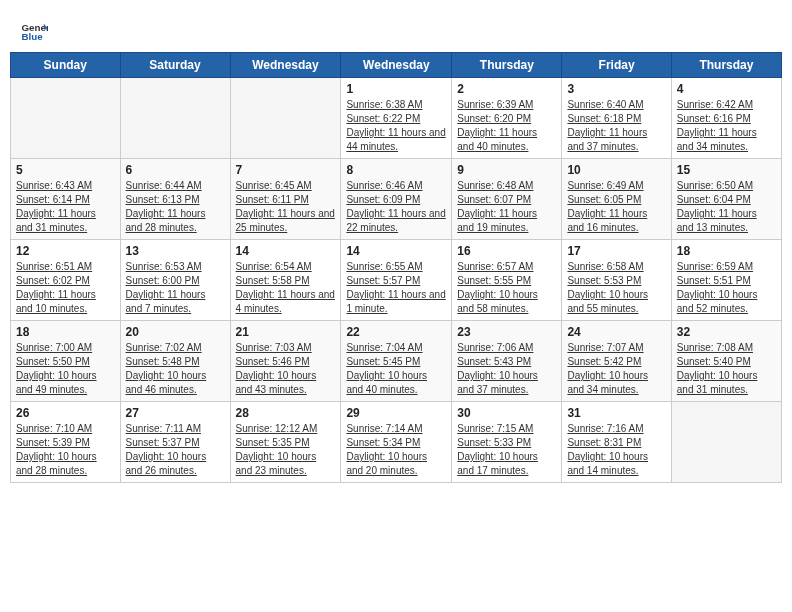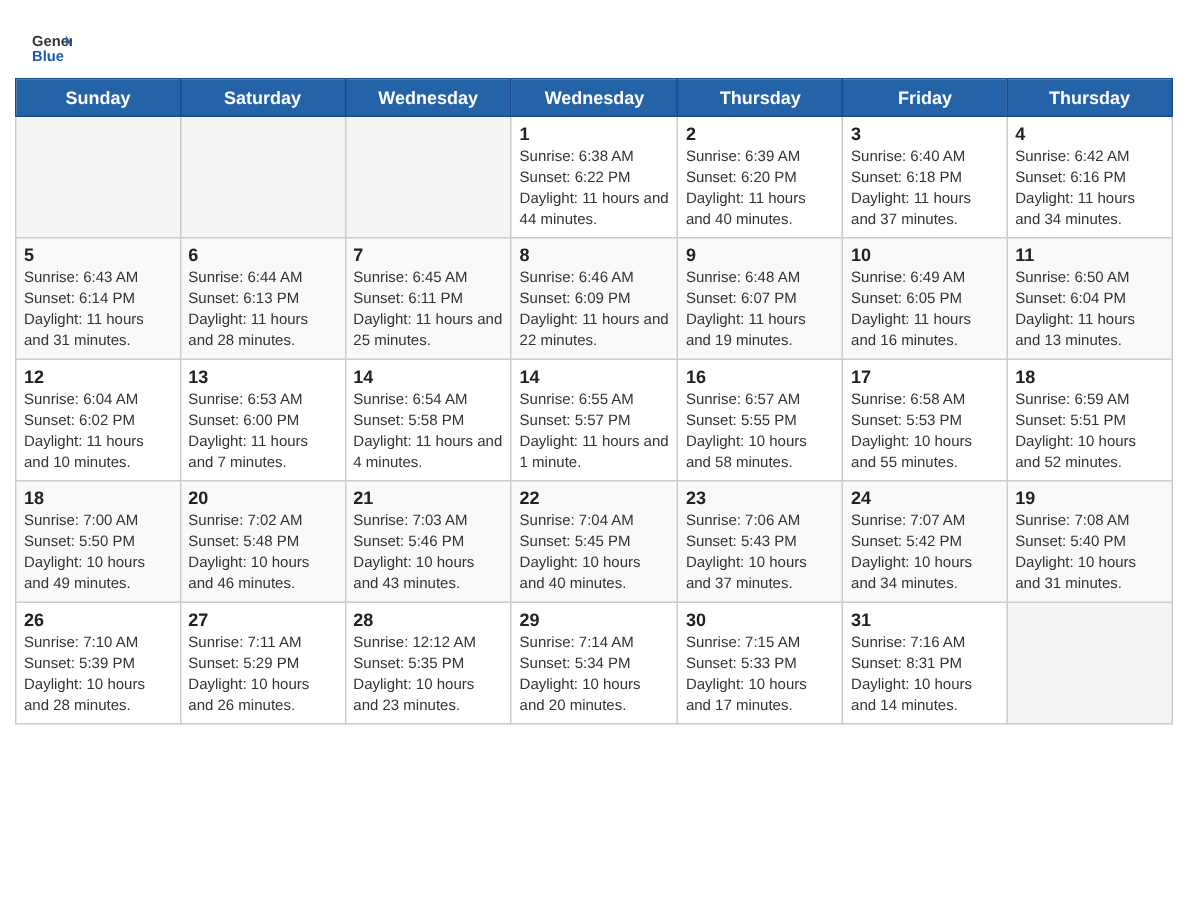--- a/index.html
+++ b/index.html
@@ -74,20 +74,21 @@
     .day-number {
       font-weight: bold;
       font-size: 12px;
       margin-bottom: 2px;
       display: block;
     }
     .day-info {
       font-size: 10px;
       line-height: 1.4;
       color: #333;
+      text-decoration: underline;
     }
   </style>
 </head>
 <body>
 
 <div class="header">
   <div class="logo">
     <svg class="logo-icon" viewBox="0 0 40 40" xmlns="http://www.w3.org/2000/svg">
       <text x="2" y="18" font-size="14" font-weight="bold" fill="#333">General</text>
       <text x="2" y="32" font-size="14" font-weight="bold" fill="#1a5ca8">Blue</text>
@@ -187,31 +188,31 @@
 and 19 minutes.</div>
         </td>
         <td>
           <span class="day-number">10</span>
           <div class="day-info">Sunrise: 6:49 AM
 Sunset: 6:05 PM
 Daylight: 11 hours
 and 16 minutes.</div>
         </td>
         <td>
-          <span class="day-number">11</span>
+          <span class="day-number">15</span>
           <div class="day-info">Sunrise: 6:50 AM
 Sunset: 6:04 PM
 Daylight: 11 hours
 and 13 minutes.</div>
         </td>
       </tr>
       <tr>
         <td>
           <span class="day-number">12</span>
-          <div class="day-info">Sunrise: 6:04 AM
+          <div class="day-info">Sunrise: 6:51 AM
 Sunset: 6:02 PM
 Daylight: 11 hours
 and 10 minutes.</div>
         </td>
         <td>
           <span class="day-number">13</span>
           <div class="day-info">Sunrise: 6:53 AM
 Sunset: 6:00 PM
 Daylight: 11 hours
 and 7 minutes.</div>
@@ -289,39 +290,39 @@
 and 37 minutes.</div>
         </td>
         <td>
           <span class="day-number">24</span>
           <div class="day-info">Sunrise: 7:07 AM
 Sunset: 5:42 PM
 Daylight: 10 hours
 and 34 minutes.</div>
         </td>
         <td>
-          <span class="day-number">19</span>
+          <span class="day-number">32</span>
           <div class="day-info">Sunrise: 7:08 AM
 Sunset: 5:40 PM
 Daylight: 10 hours
 and 31 minutes.</div>
         </td>
       </tr>
       <tr>
         <td>
           <span class="day-number">26</span>
           <div class="day-info">Sunrise: 7:10 AM
 Sunset: 5:39 PM
 Daylight: 10 hours
 and 28 minutes.</div>
         </td>
         <td>
           <span class="day-number">27</span>
           <div class="day-info">Sunrise: 7:11 AM
-Sunset: 5:29 PM
+Sunset: 5:37 PM
 Daylight: 10 hours
 and 26 minutes.</div>
         </td>
         <td>
           <span class="day-number">28</span>
           <div class="day-info">Sunrise: 12:12 AM
 Sunset: 5:35 PM
 Daylight: 10 hours
 and 23 minutes.</div>
         </td>

